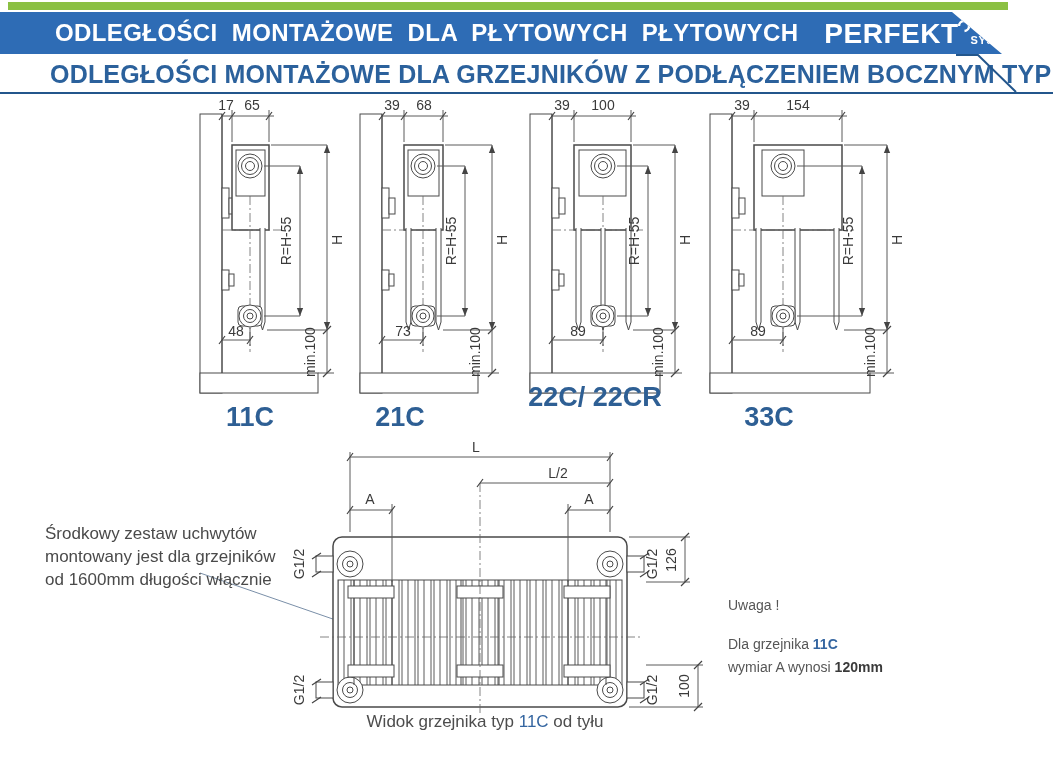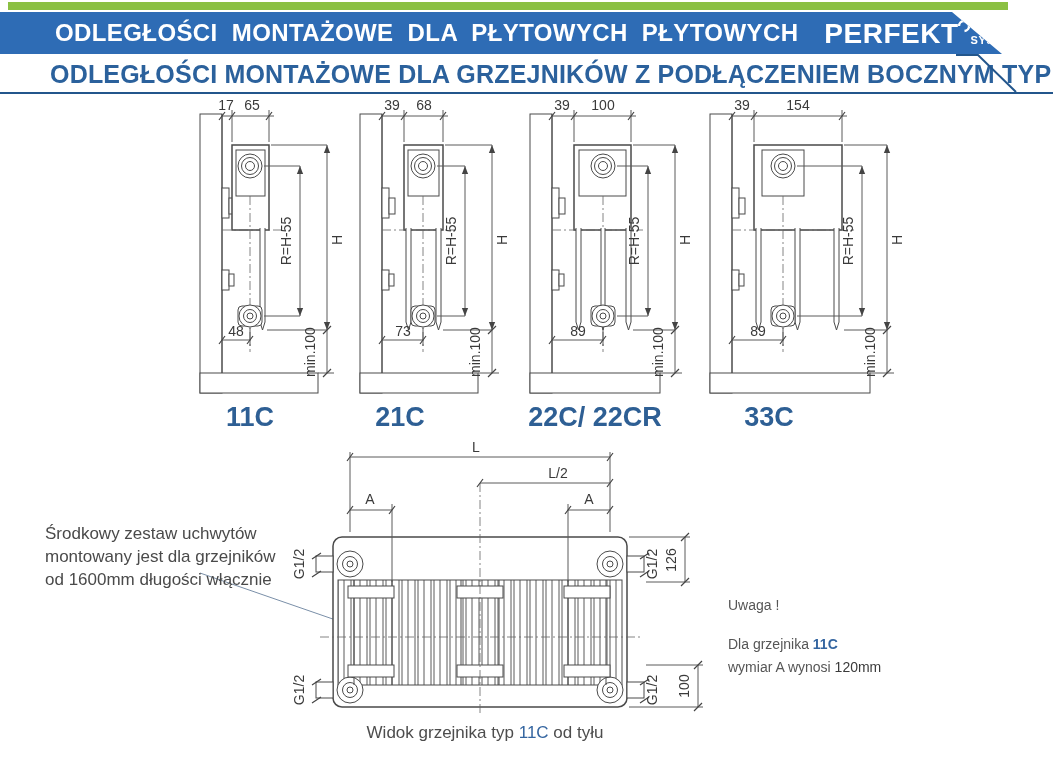--- a/index.html
+++ b/index.html
@@ -27,27 +27,27 @@
   svg text{font-family:"Liberation Sans",sans-serif;fill:#3a3a3a;font-size:14px;}
   .ln{stroke:#4a4a4a;fill:none;stroke-width:1;}
   .th{stroke:#4a4a4a;fill:#fff;stroke-width:1.5;}
   .fw{stroke:#4a4a4a;fill:#fff;stroke-width:1;}
   .dm{stroke:#5a5a5a;stroke-width:1;fill:none;}
   .tk{stroke:#444;stroke-width:1.2;fill:none;}
   .cl{stroke:#666;stroke-width:.8;stroke-dasharray:9 3 2 3;fill:none;}
   
   .note-left{left:45px;top:522px;width:270px;font-size:17px;line-height:23px;color:#4a4a4a;}
   .note-left span{display:block;}
-  .caption{left:300px;top:712px;width:370px;text-align:center;font-size:17px;color:#4d4d4d;margin-top:11px;}
+  .caption{left:300px;top:712px;width:370px;text-align:center;font-size:17px;color:#4d4d4d;}
   .caption .t{color:#3465a0;}
   .uwaga{left:728px;top:594px;font-size:14px;color:#565656;line-height:23px;}
   .uwaga .title{margin-bottom:16px;}
   .uwaga .grp{margin-bottom:16px;}
   .uwaga .blue{color:#3465a0;font-weight:bold;}
-  .uwaga .val{color:#3a3a3a;font-weight:normal;}
+  .uwaga .val{color:#3a3a3a;font-weight:bold;}
 </style>
 </head>
 <body>
 
 <div class="abs green-bar"></div>
 <div class="abs banner">
   <span class="banner-title">ODLEGŁOŚCI MONTAŻOWE DLA PŁYTOWYCH PŁYTOWYCH</span>
   <span class="brand">
     <span class="brand-main">PERFEKT</span>
     <span class="brand-hook">
@@ -267,21 +267,21 @@
   <path d="M185 234l8-8M185 277l8-8" class="tk"></path>
   <text transform="translate(177,252) rotate(-90)" text-anchor="middle">min.100</text>
   <line x1="85" y1="228" x2="85" y2="246" class="dm"></line>
   <line x1="34" y1="240" x2="85" y2="240" class="dm"></line>
   <path d="M31 244l6-8M82 244l6-8" class="tk"></path>
   <text x="60" y="236" text-anchor="middle">89</text>
 </svg>
 
 <div class="abs type-label" style="left:200px;top:402px;width:100px;">11C</div>
 <div class="abs type-label" style="left:350px;top:402px;width:100px;">21C</div>
-<div class="abs type-label" style="left:525px;top:402px;width:140px;">22C/ 22CR</div>
+<div class="abs type-label" style="left:525px;top:382px;width:140px;">22C/ 22CR</div>
 <div class="abs type-label" style="left:719px;top:402px;width:100px;">33C</div>
 
 <svg class="abs" style="left:170px;top:440px;" width="545" height="300">
   <defs>
     <pattern id="finr" width="16" height="10" patternUnits="userSpaceOnUse">
       <path d="M5 0V10M8 0V10M14 0V10" stroke="#5a5a5a" stroke-width="1" fill="none"></path>
     </pattern>
   </defs>
 
   <line x1="30" y1="133" x2="310" y2="230" stroke="#7a8fa8" stroke-width="1"></line>

